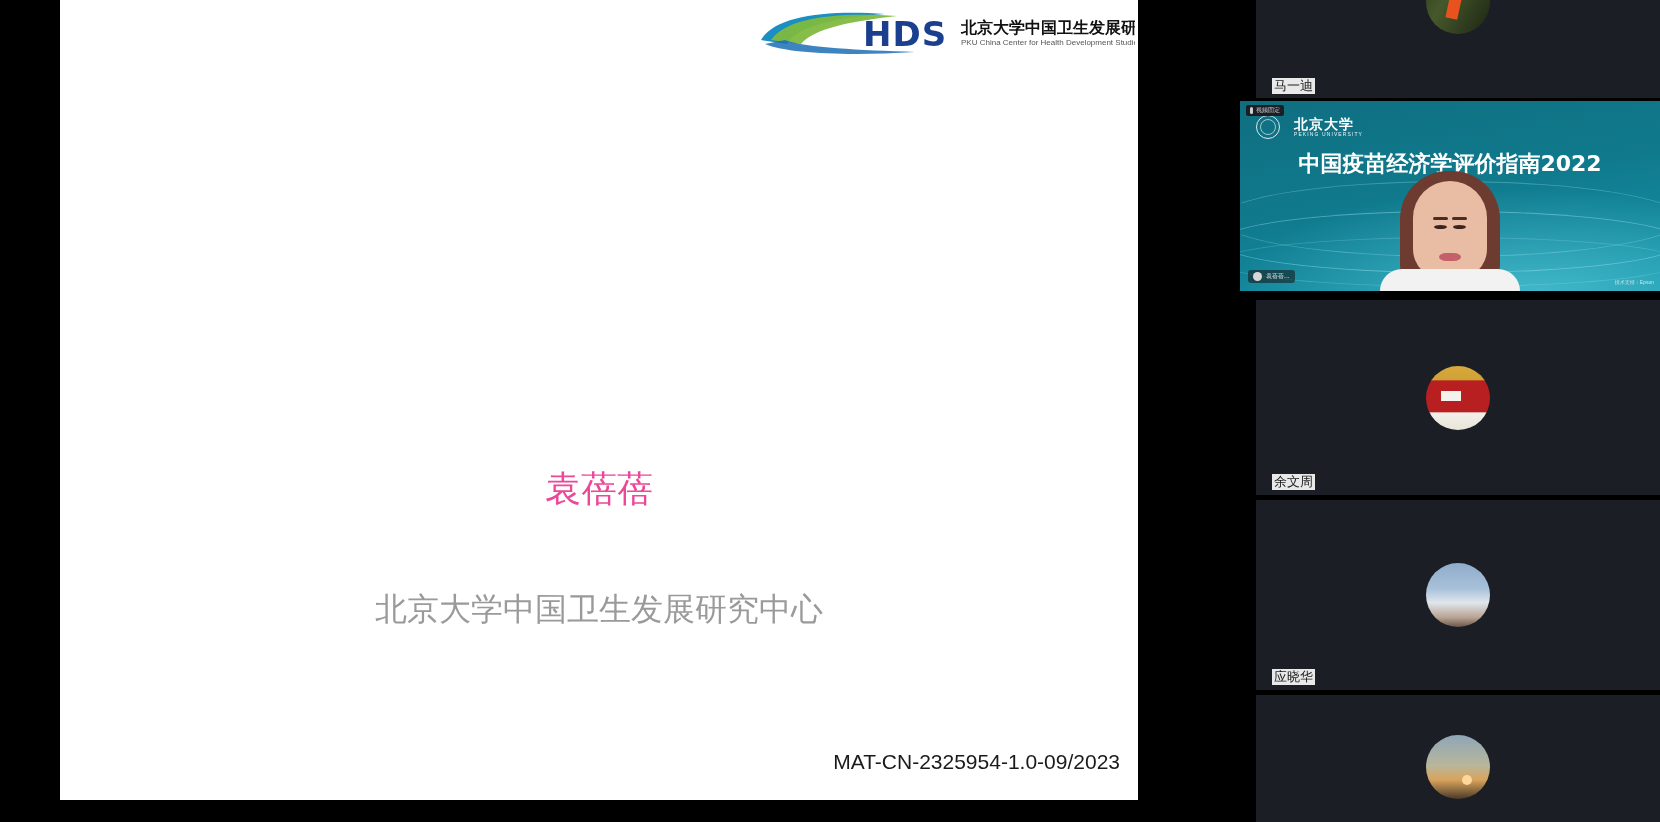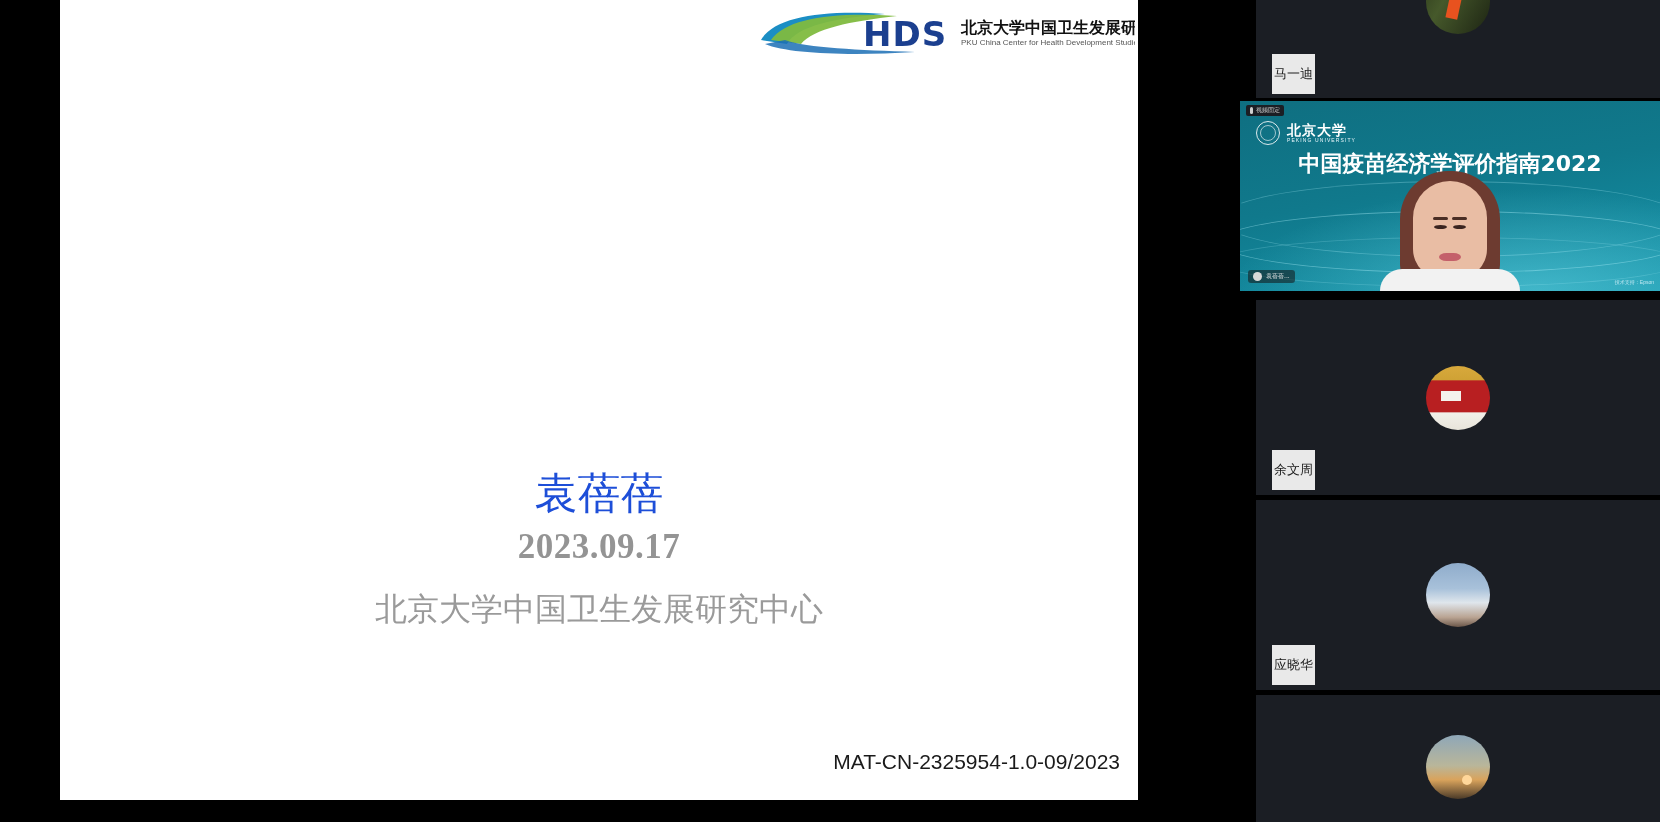--- a/index.html
+++ b/index.html
@@ -19,57 +19,57 @@
   .title-line{
     font-family:"DejaVu Sans","Liberation Sans",sans-serif;
     font-weight:bold;color:#d90f08;
     font-size:60px;line-height:110px;letter-spacing:1px;
     text-shadow:3px 3px 0 rgba(120,10,5,0.55);
     white-space:nowrap;
   }
 
   .author{position:absolute;left:0;top:465px;width:100%;text-align:center;
     font-family:"DejaVu Sans","Liberation Sans",sans-serif;
-    font-size:43px;color:#1d4ed8;}
+    font-size:36px;color:#ec4899;}
   .date{position:absolute;left:0;top:527px;width:100%;text-align:center;
     font-family:"Liberation Serif","DejaVu Serif",serif;
     font-size:35px;font-weight:bold;color:#949494;letter-spacing:0.5px;}
   .org{position:absolute;left:0;top:588px;width:100%;text-align:center;
     font-family:"DejaVu Sans","Liberation Sans",sans-serif;
     font-size:32px;color:#9a9a9a;}
   .footer-code{position:absolute;right:18px;bottom:26px;
     font-family:"Liberation Sans",sans-serif;font-size:21px;color:#1a1a1a;}
 
   
   .sidebar{position:absolute;left:1240px;top:0;width:420px;height:822px;background:#000;}
   .tile{position:absolute;left:16px;width:404px;background:#1b1e24;overflow:hidden;}
   .tile.video{left:0;width:420px;background:#127d8f;}
   .tile .avatar{position:absolute;left:50%;top:50%;transform:translate(-50%,-50%);
     width:64px;height:64px;border-radius:50%;overflow:hidden;}
   .tile .name{position:absolute;left:16px;bottom:5px;
     font-family:"DejaVu Sans","Liberation Sans",sans-serif;
-    font-size:13px;color:#1c1c1c;background:#e9e9e9;padding:12px 2px;line-height:16px;}
+    font-size:13px;color:#1c1c1c;background:#e9e9e9;padding:0 2px;line-height:16px;}
 
   
   #tile-1{top:-60px;height:158px;}
   #tile-1 .avatar{top:62px;}
   #tile-1 .name{bottom:4px;}
 
   
   #tile-2{top:101px;height:190px;}
   .vid-bg{position:absolute;inset:0;
     background:
       radial-gradient(120% 90% at 70% 100%, rgba(120,230,245,0.45) 0%, rgba(18,125,143,0) 60%),
       linear-gradient(170deg,#0f6f81 0%,#10798c 45%,#1594aa 100%);}
   .wave{position:absolute;left:-5%;width:110%;height:60px;border-radius:50%;
     border:1px solid rgba(175,240,250,0.40);border-left-color:transparent;border-right-color:transparent;}
   .w1{bottom:18px;}
   .w2{bottom:34px;height:74px;opacity:.75;}
   .w3{bottom:4px;height:48px;opacity:.55;}
-  .pku{position:absolute;left:16px;top:20px;display:flex;align-items:center;gap:7px;}
+  .pku{position:absolute;left:16px;top:14px;display:flex;align-items:center;gap:14px;}
   .pku-seal{width:22px;height:22px;border-radius:50%;border:1.5px solid rgba(255,255,255,.85);
     position:relative;flex:0 0 auto;}
   .pku-seal:before{content:"";position:absolute;inset:3px;border-radius:50%;
     border:1px solid rgba(255,255,255,.6);}
   .pku-txt{line-height:1.05;}
   .pku-cn{font-family:"DejaVu Serif","Liberation Serif",serif;font-size:14px;color:#fff;
     font-weight:bold;letter-spacing:1px;}
   .pku-en{font-family:"Liberation Sans",sans-serif;font-size:5px;color:#e8f7fb;letter-spacing:1.1px;}
   .vid-title{position:absolute;left:0;top:48px;width:100%;text-align:center;
     font-family:"DejaVu Sans","Liberation Sans",sans-serif;font-weight:bold;
@@ -138,21 +138,20 @@
           <path d="M16 30 C32 8 78 2 142 6 C96 11 58 19 46 34 Z" fill="#7fba3f" opacity="0.95"></path>
           <path d="M10 34 C34 44 96 46 160 42 C104 40 52 38 30 30 Z" fill="#1b6fb5" opacity="0.85"></path>
           <text x="108" y="36" font-family="DejaVu Sans, Liberation Sans, sans-serif" font-size="34" font-weight="bold" fill="#1b3f8f" letter-spacing="1">HDS</text>
           <text x="206" y="23" font-family="DejaVu Sans, Liberation Sans, sans-serif" font-size="16" font-weight="bold" fill="#111">北京大学中国卫生发展研究中心</text>
           <text x="206" y="35" font-family="Liberation Sans, sans-serif" font-size="8" fill="#555">PKU China Center for Health Development Studies</text>
         </svg>
       </div>
 
 
       <div class="author">袁蓓蓓</div>
-      <div class="date">2023.09.17</div>
       <div class="org">北京大学中国卫生发展研究中心</div>
       <div class="footer-code">MAT-CN-2325954-1.0-09/2023</div>
     </div>
   </div>
 
   <div class="sidebar">
 
     <div class="tile" id="tile-1">
       <div class="avatar">
           <div class="av-plant"></div>

